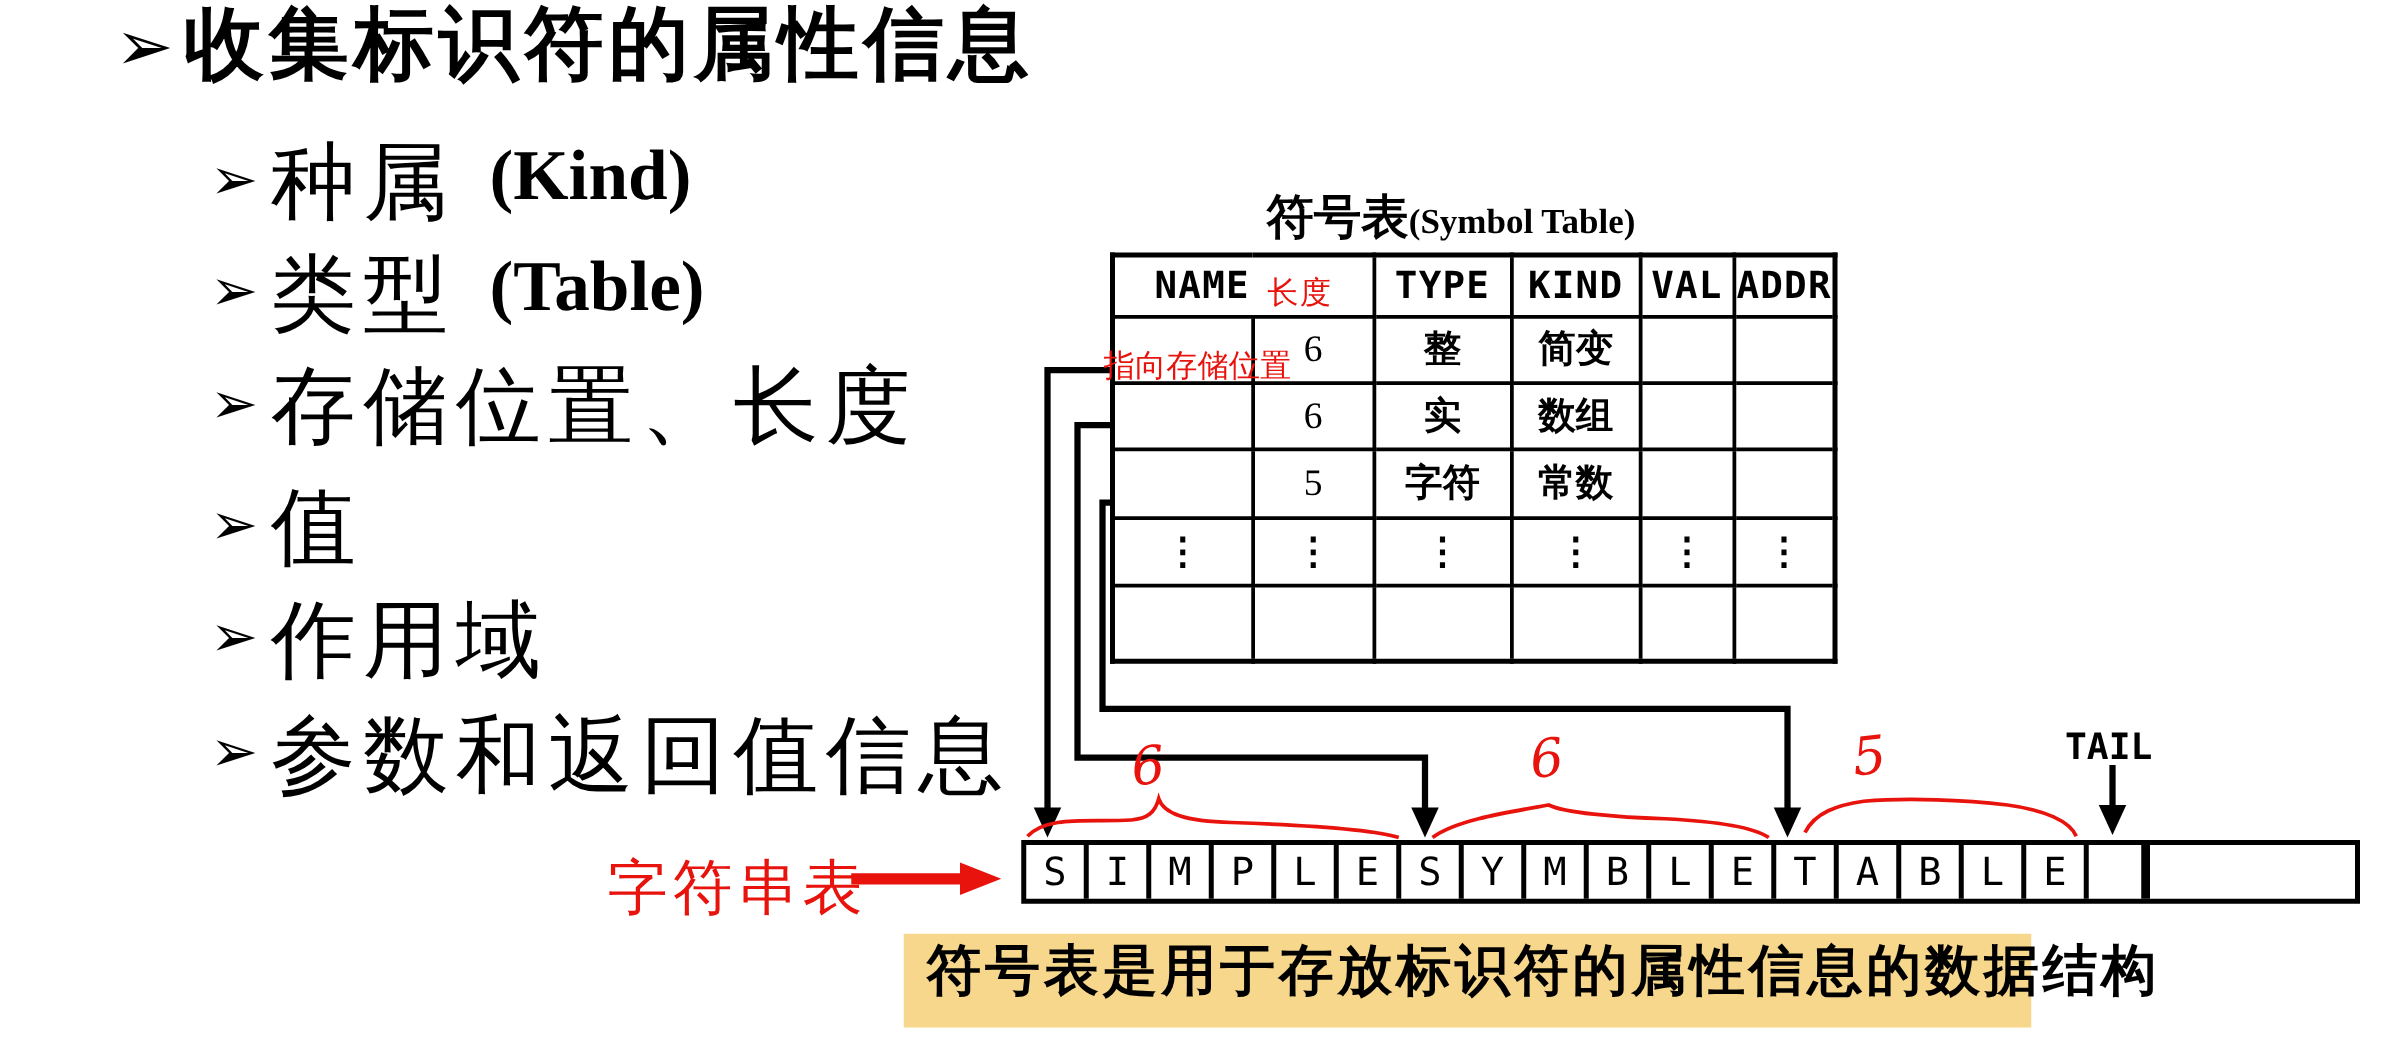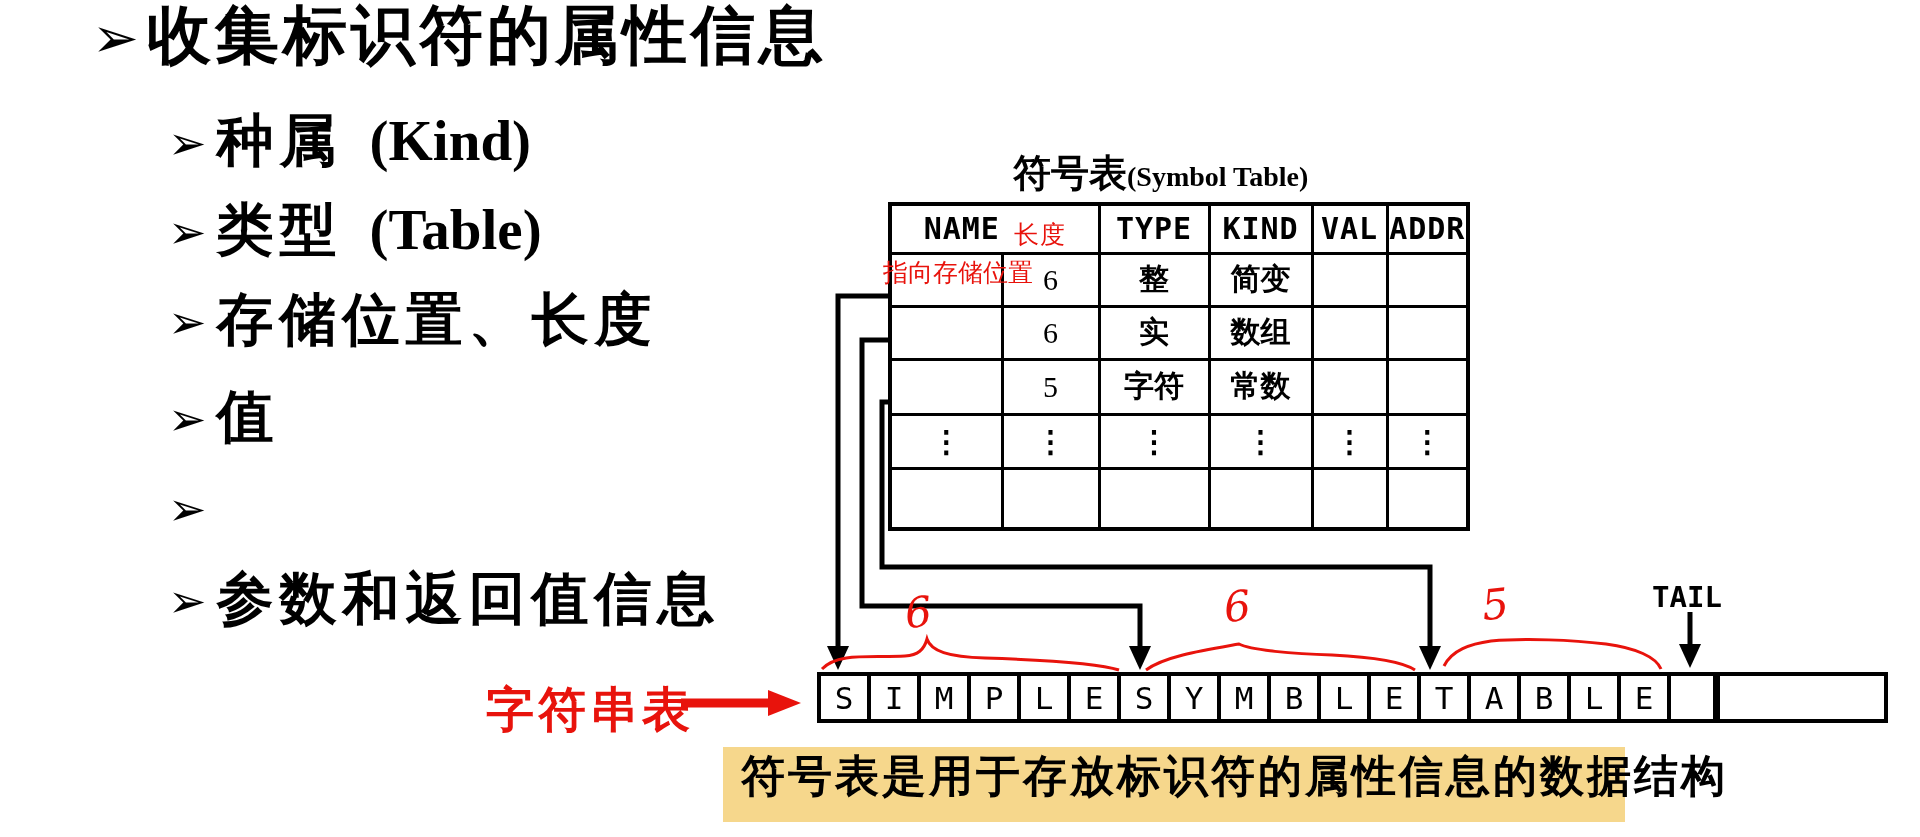--- a/index.html
+++ b/index.html
@@ -5,21 +5,21 @@
   html,body{margin:0;padding:0;background:#fff;}
   #scene{position:relative;width:1920px;height:837px;background:#fff;overflow:hidden;
          font-family:"Liberation Serif","DejaVu Serif",serif;color:#000;}
   .abs{position:absolute;}
   
   .bullet-row{display:flex;align-items:flex-start;white-space:nowrap;}
   .marker{font-family:"DejaVu Sans",sans-serif;line-height:1;}
   .title-row .marker{font-size:56px;margin-right:8px;margin-top:6px;}
   .title-row .zh{font-size:64px;font-weight:bold;letter-spacing:4px;line-height:1;}
   .item-row .marker{font-size:46px;margin-right:10px;margin-top:8px;}
-  .item-row .zh{font-size:57px;font-weight:bold;letter-spacing:6px;line-height:1;text-align:right;}
+  .item-row .zh{font-size:68px;font-weight:normal;letter-spacing:6px;line-height:1;text-align:right;}
   .item-row .en{font-size:57px;font-weight:bold;line-height:1;margin-left:27px;}
   
   .tbl-title{font-size:38px;font-weight:bold;white-space:nowrap;}
   .tbl-title .en{font-size:28px;}
   table.sym{border-collapse:collapse;table-layout:fixed;border:4px solid #000;}
   table.sym td{border:3px solid #000;text-align:center;vertical-align:middle;padding:0;
                font-size:30px;font-weight:bold;overflow:visible;}
   td.hdr{font-family:"DejaVu Sans Mono","Liberation Mono",monospace;font-weight:normal;
          font-size:27px;letter-spacing:1px;}
   .len-note{color:#E8130C;font-size:25px;font-family:"DejaVu Sans",sans-serif;
@@ -28,21 +28,21 @@
   .ptr-note{color:#E8130C;font-size:25px;font-family:"DejaVu Sans",sans-serif;white-space:nowrap;z-index:5;}
   
   .strtab{display:flex;border:4px solid #000;height:43px;background:#fff;}
   .cell{border-right:4px solid #000;width:46px;display:flex;align-items:center;justify-content:center;
         font-family:"DejaVu Sans Mono","Liberation Mono",monospace;font-size:31px;}
   .cell.gap{width:42px;border-right:7px solid #000;}
   .cell.wide{width:164px;border-right:none;}
   .tail-label{font-family:"DejaVu Sans Mono","Liberation Mono",monospace;font-size:29px;font-weight:bold;}
   .red-num{color:#E8130C;font-size:42px;font-style:italic;font-family:"DejaVu Serif",serif;
            transform:rotate(-6deg);line-height:1;}
-  .str-label{color:#E8130C;font-size:48px;font-weight:bold;letter-spacing:4px;white-space:nowrap;}
+  .str-label{color:#E8130C;font-size:48px;font-weight:normal;letter-spacing:4px;white-space:nowrap;}
   
   .banner{background:#F6D78C;display:flex;align-items:flex-start;}
   .banner .txt{font-size:44px;font-weight:bold;letter-spacing:3px;padding-left:18px;white-space:nowrap;}
   svg{position:absolute;left:0;top:0;}
 </style>
 </head>
 <body>
 
 <div id="scene">
 
@@ -64,20 +64,21 @@
   <div class="abs bullet-row item-row" style="left:168px;top:291px;">
     <span class="marker">➢</span>
     <span class="zh">存储位置、长度</span>
   </div>
   <div class="abs bullet-row item-row" style="left:168px;top:388px;">
     <span class="marker">➢</span>
     <span class="zh">值</span>
   </div>
   <div class="abs bullet-row item-row" style="left:168px;top:478px;">
     <span class="marker">➢</span>
+    <span class="zh">作用域</span>
   </div>
   <div class="abs bullet-row item-row" style="left:168px;top:570px;">
     <span class="marker">➢</span>
     <span class="zh">参数和返回值信息</span>
   </div>
 
   <div class="abs tbl-title" style="left:1013px;top:148px;">
     <span>符号表</span><span class="en">(Symbol Table)</span>
   </div>
 
@@ -134,21 +135,21 @@
       <td></td>
       <td></td>
       <td></td>
       <td></td>
       <td></td>
       <td></td>
     </tr>
   </tbody>
     </table>
 
-  <div class="abs ptr-note" style="left:883px;top:256px;">指向存储位置</div>
+  <div class="abs ptr-note" style="left:883px;top:276px;">指向存储位置</div>
 
   <svg width="1920" height="837" viewBox="0 0 1920 837" aria-hidden="true">
 
     <path d="M 892 296 L 838 296 L 838 650" fill="none" stroke="#000" stroke-width="5"></path>
     <polygon points="838,670 827,646 849,646" fill="#000"></polygon>
 
     <path d="M 892 340 L 862 340 L 862 606 L 1140 606 L 1140 650" fill="none" stroke="#000" stroke-width="5"></path>
     <polygon points="1140,670 1129,646 1151,646" fill="#000"></polygon>
 
     <path d="M 892 402 L 882 402 L 882 567 L 1430 567 L 1430 650" fill="none" stroke="#000" stroke-width="5"></path>

